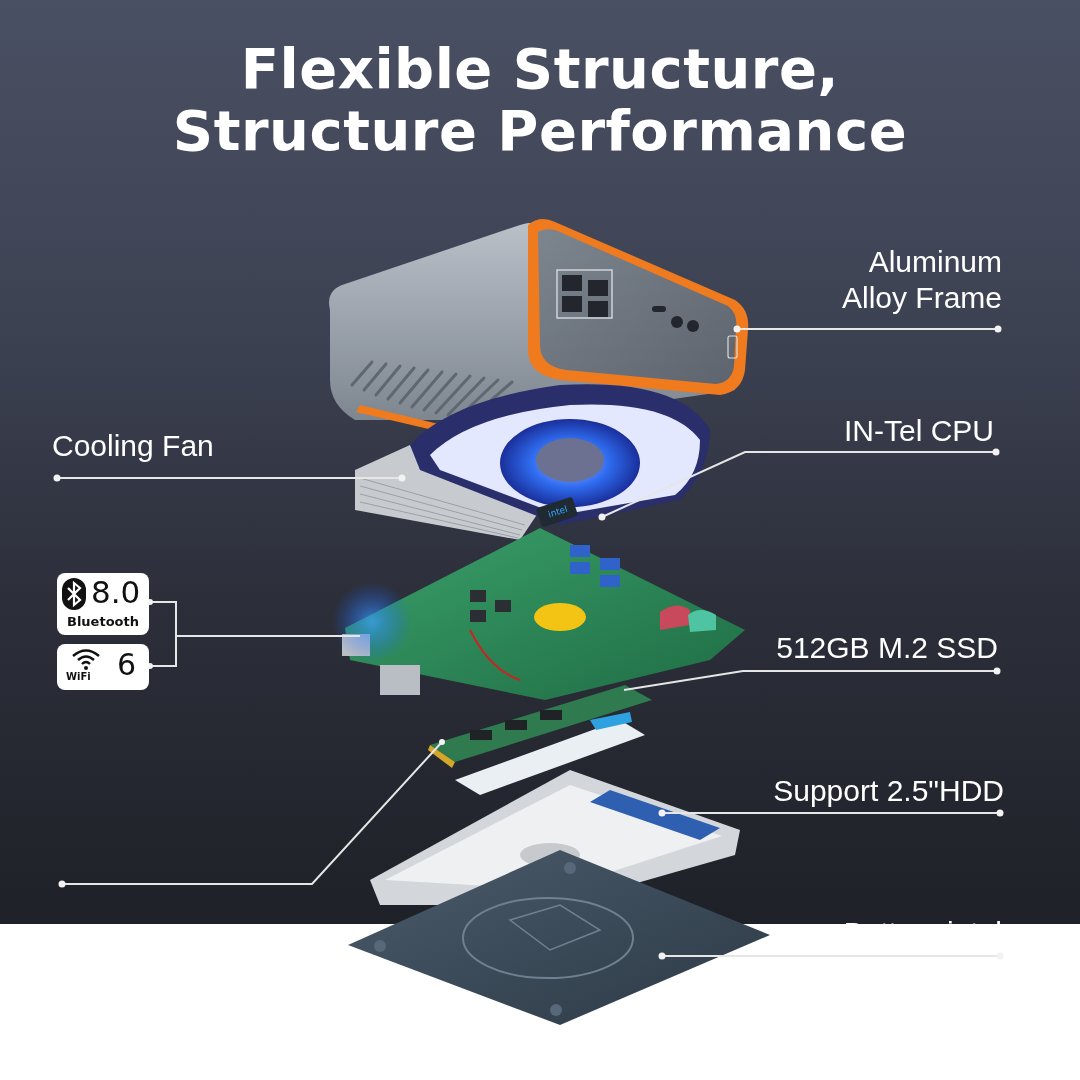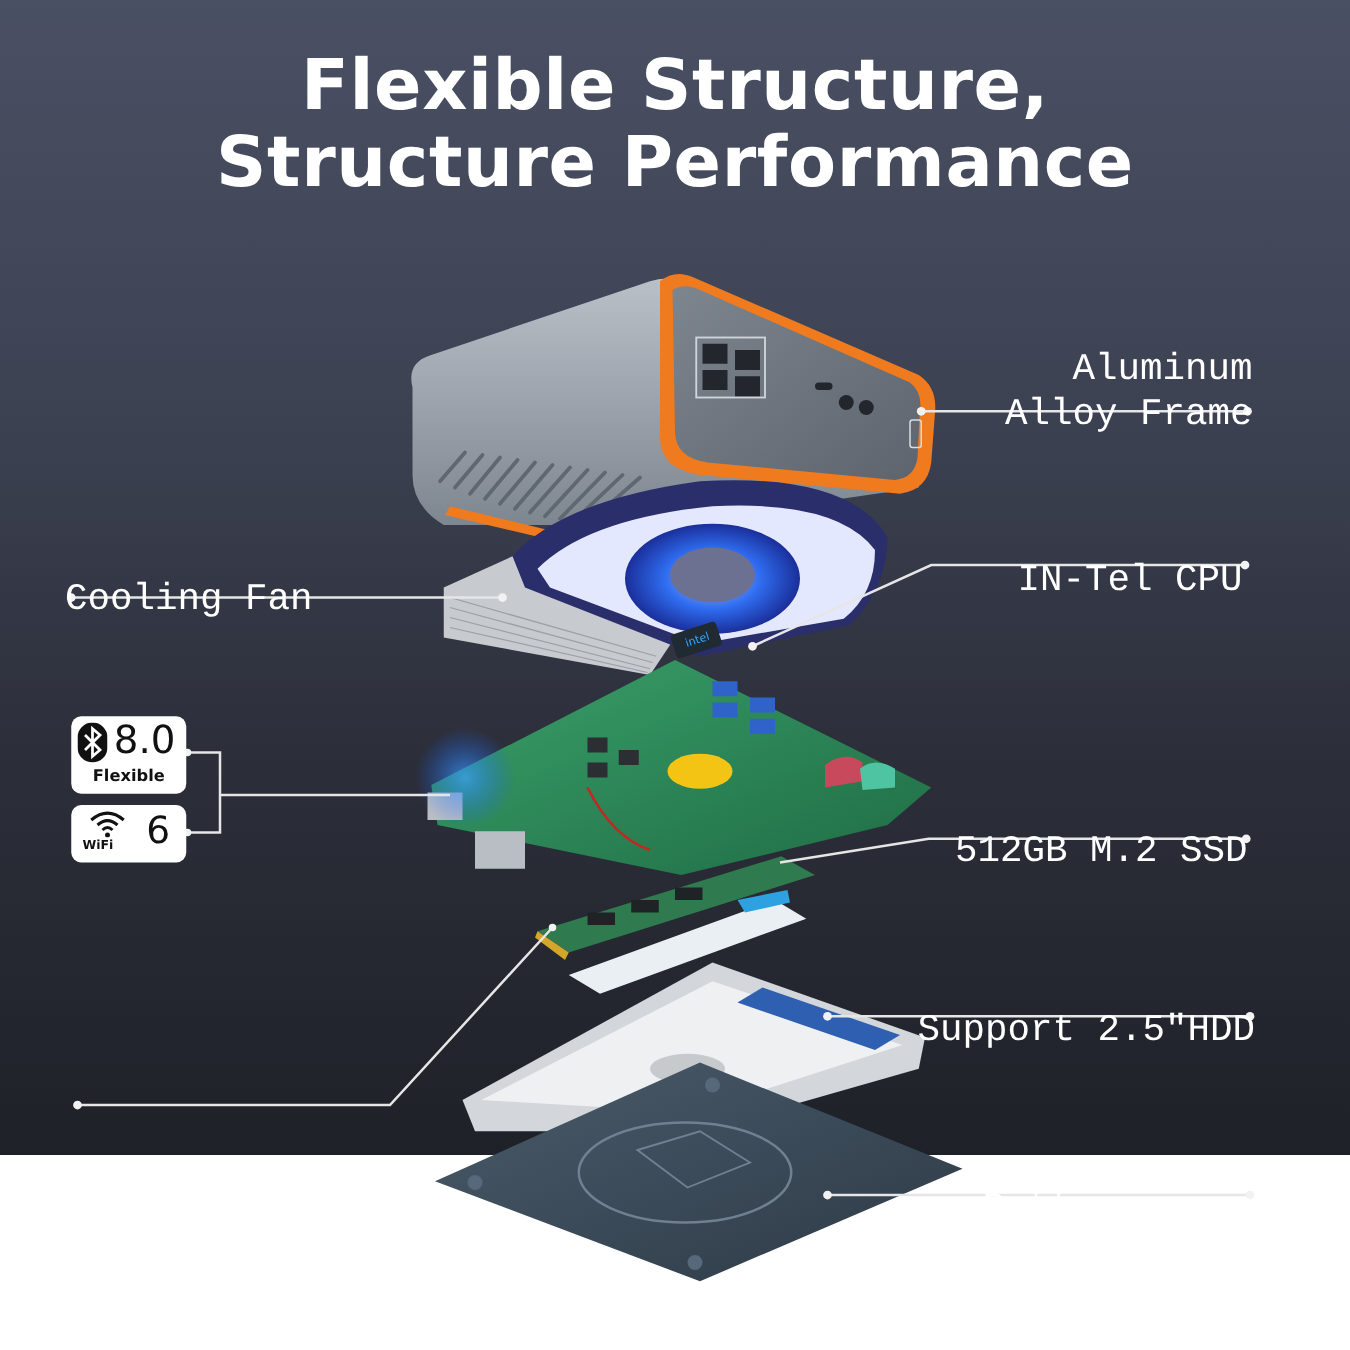--- a/index.html
+++ b/index.html
@@ -1,21 +1,21 @@
 <!DOCTYPE html>
 <html><head>
 <meta charset="utf-8">
 <style>
   html,body{margin:0;padding:0;}
   body{width:1080px;height:1080px;overflow:hidden;font-family:"DejaVu Sans","Liberation Sans",sans-serif;}
   .canvas{position:relative;width:1080px;height:924px;
     background:linear-gradient(180deg,#4a5063 0%,#3d4253 35%,#2c2f3a 65%,#1f2128 100%);}
   .title{position:absolute;left:0;right:0;top:38px;text-align:center;color:#fff;
     font-family:"DejaVu Sans",sans-serif;font-weight:bold;font-size:56px;line-height:62px;letter-spacing:0.5px;}
-  .label{position:absolute;color:#fff;font-family:Liberation Mono, monospace;font-size:30px;line-height:36px;white-space:nowrap;margin-top:34px;}
+  .label{position:absolute;color:#fff;font-family:Liberation Sans, sans-serif;font-size:30px;line-height:36px;white-space:nowrap;}
   .label.r{text-align:right;}
   .label small{font-size:20px;}
   svg.art{position:absolute;left:0;top:0;}
   .badge{position:absolute;background:#fff;border-radius:8px;color:#111;}
   .bt{left:57px;top:573px;width:92px;height:62px;}
   .wf{left:57px;top:644px;width:92px;height:46px;}
   .bt .num{position:absolute;left:34px;top:1px;font-size:31px;}
   .bt .txt{position:absolute;left:0;right:0;top:41px;text-align:center;font-size:13px;font-weight:bold;}
   .wf .num{position:absolute;left:60px;top:3px;font-size:30px;}
   .wf .txt{position:absolute;left:9px;top:27px;font-size:10px;font-weight:bold;}
@@ -192,29 +192,29 @@
   </svg>
 
   <div class="label r" style="right:78px;top:244px;">
     <div>Aluminum</div>
     <div>Alloy Frame</div>
   </div>
   <div class="label r" style="right:86px;top:413px;">IN-Tel CPU</div>
   <div class="label" style="left:52px;top:428px;">Cooling Fan</div>
   <div class="label r" style="right:82px;top:630px;">512GB M.2 SSD</div>
   <div class="label r" style="right:76px;top:773px;">Support 2.5"HDD</div>
-  <div class="label r" style="right:78px;top:915px;">Bottom cover</div>
+  <div class="label r" style="right:78px;top:915px;">Bottom intel</div>
 
   <div class="badge bt">
     <svg class="ico" style="left:5px;top:5px;" width="24" height="32" viewBox="0 0 24 32">
       <rect x="0" y="0" width="24" height="32" rx="12" fill="#111"></rect>
       <polyline points="6,10 18,22 12,27 12,5 18,10 6,22" fill="none" stroke="#fff" stroke-width="2.2"></polyline>
     </svg>
     <span class="num">8.0</span>
-    <span class="txt">Flexible</span>
+    <span class="txt">Bluetooth</span>
   </div>
   <div class="badge wf">
     <svg class="ico" style="left:14px;top:4px;" width="30" height="22" viewBox="0 0 30 22">
       <path d="M2 8 Q15 -3 28 8" fill="none" stroke="#111" stroke-width="2.4"></path>
       <path d="M7 12 Q15 5 23 12" fill="none" stroke="#111" stroke-width="2.4"></path>
       <path d="M11 16 Q15 12 19 16" fill="none" stroke="#111" stroke-width="2.4"></path>
       <circle cx="15" cy="20" r="2" fill="#111"></circle>
     </svg>
     <span class="num">6</span>
     <span class="txt">WiFi</span>

